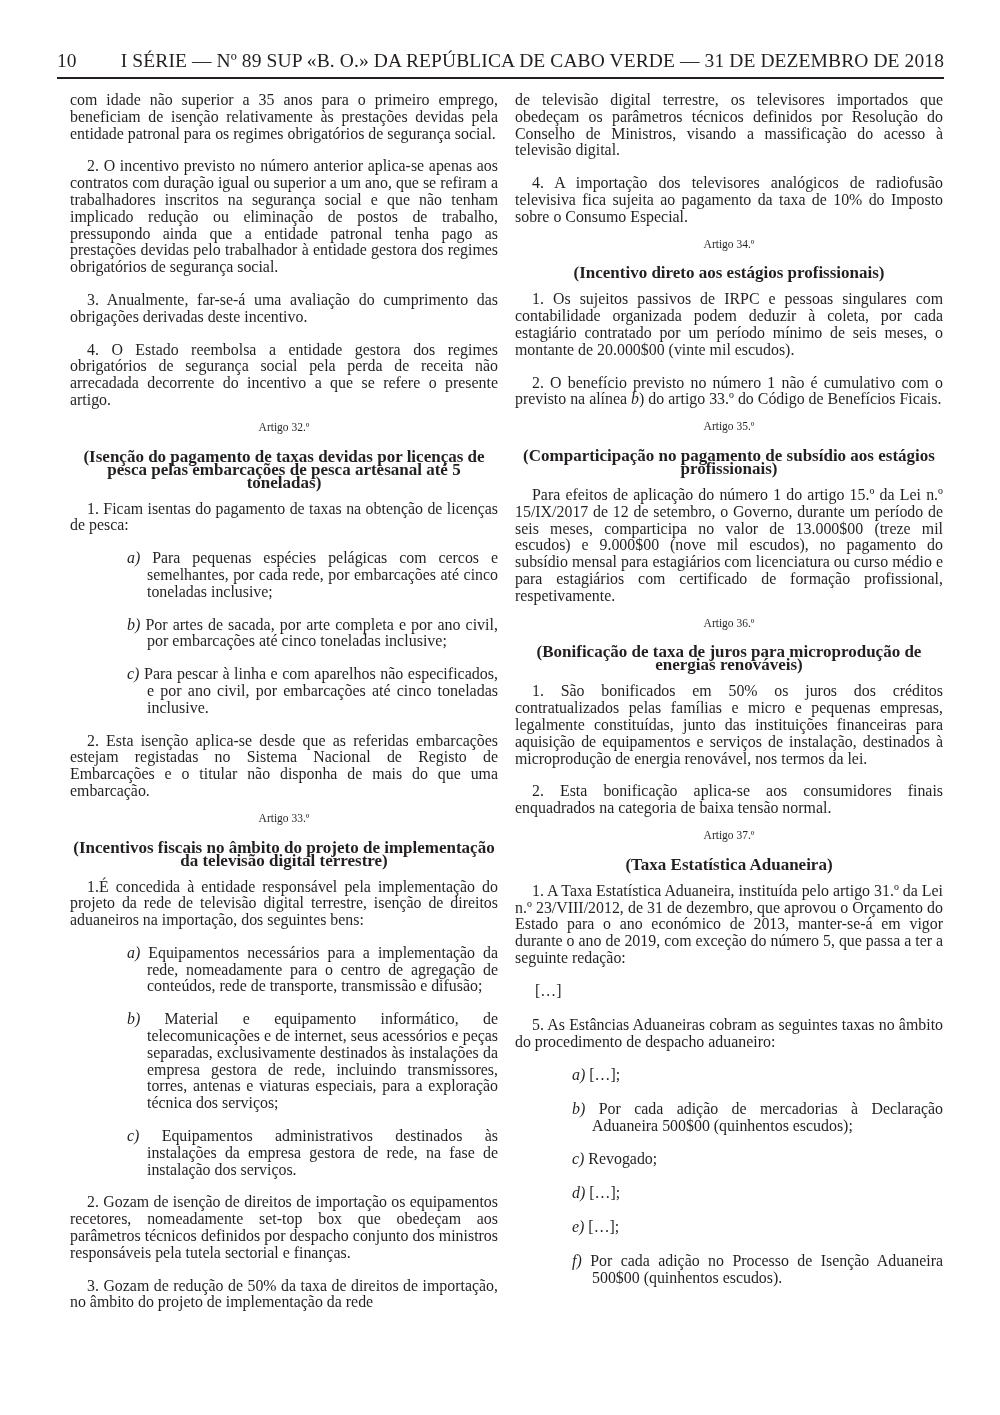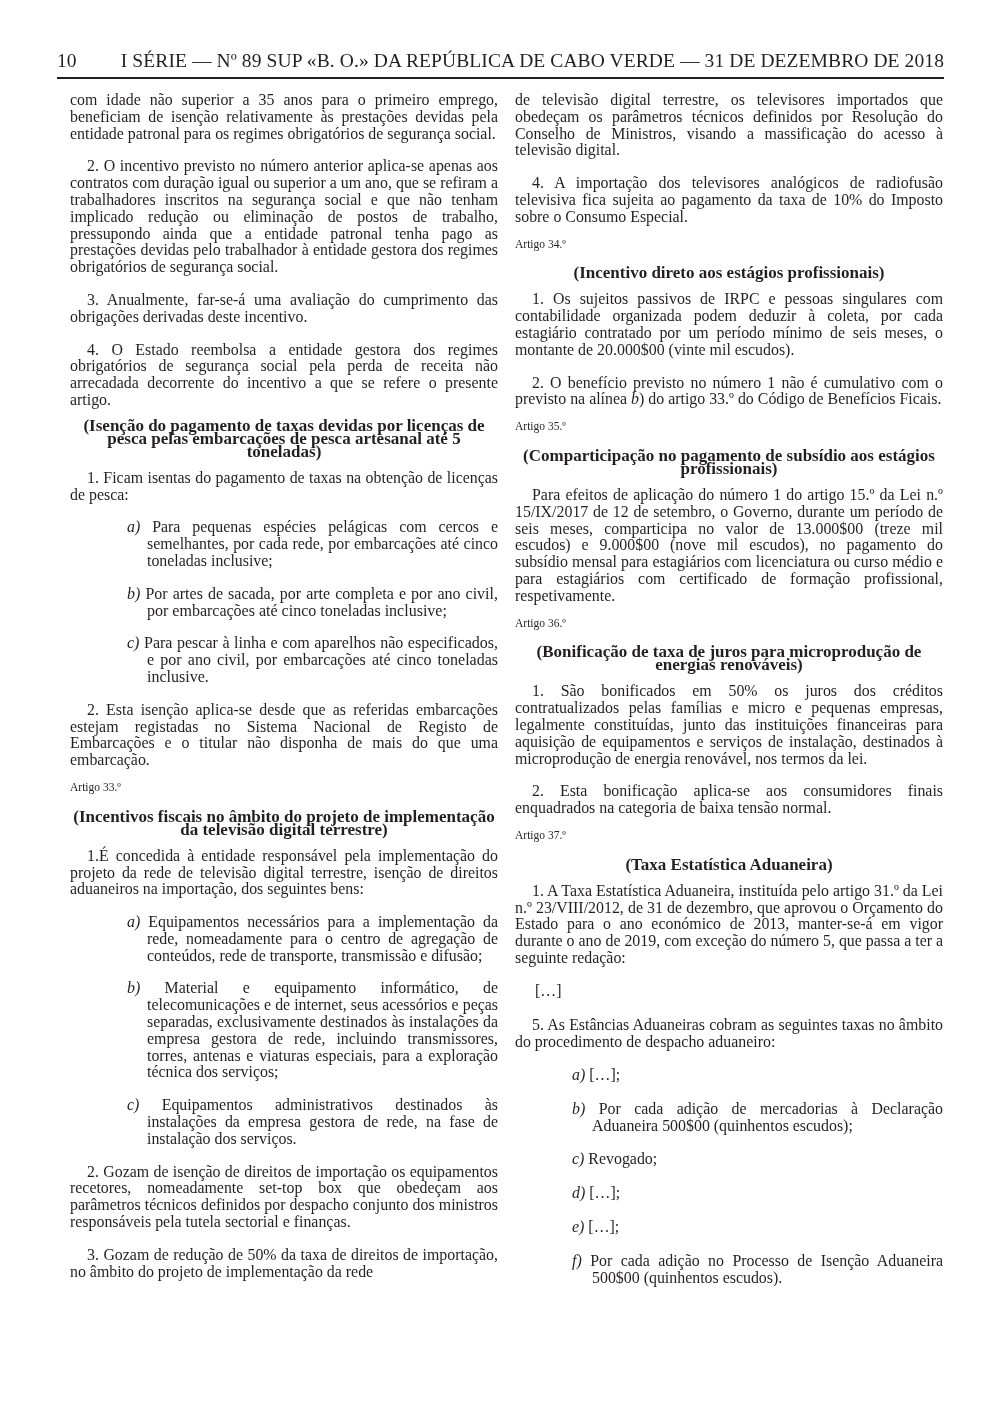--- a/index.html
+++ b/index.html
@@ -7,21 +7,21 @@
   .page-header { position: absolute; left: 57px; top: 50px; width: 887px; height: 24px; font-size: 19.5px; white-space: nowrap; display: flex; justify-content: space-between; align-items: baseline; letter-spacing: 0.1px; gap: 43px; }
   .page-header .pnum { width: 50px; }
   .page-header .htitle { flex: 1; text-align: justify; text-align-last: justify; }
   .header-rule { position: absolute; left: 57px; top: 77px; width: 887px; height: 2px; background: #231f20; }
   .col { position: absolute; top: 92px; width: 428px; font-size: 15.9px; line-height: 16.8px; }
   .col.left { left: 70px; }
   .col.right { left: 515px; }
   p { margin: 0 0 16px 0; text-align: justify; }
   p.ind { text-indent: 17px; }
   p.tight { margin-bottom: 10px; }
-  .art { font-size: 11.5px; margin: 6px 0 14px 0; }
+  .art { text-align: center; font-size: 11.5px; margin: 6px 0 14px 0; }
   .art-title { text-align: center; font-weight: bold; font-size: 17px; line-height: 13px; margin: 0 0 12px 0; }
   .item { margin: 0 0 16px 0; padding-left: 77px; text-indent: -20px; text-align: justify; padding-right: 0; }
   .item.small { font-size: 16px; }
   .item .lbl { font-style: italic; }
   .ritem { margin: 0 0 17px 0; padding-left: 77px; text-indent: -20px; text-align: justify; }
   .ritem .lbl { font-style: italic; }
   .ellip { padding-left: 20px; margin: 0 0 18px 0; }
 </style>
 </head>
 <body>
@@ -31,20 +31,21 @@
   <span class="htitle">I SÉRIE — Nº 89 SUP «B. O.» DA REPÚBLICA DE CABO VERDE — 31 DE DEZEMBRO DE 2018</span>
 </div>
 <div class="header-rule"></div>
 
 <div class="col left">
   <p>com idade não superior a 35 anos para o primeiro emprego, beneficiam de isenção relativamente às prestações devidas pela entidade patronal para os regimes obrigatórios de segurança social.</p>
   <p class="ind">2. O incentivo previsto no número anterior aplica-se apenas aos contratos com duração igual ou superior a um ano, que se refiram a trabalhadores inscritos na segurança social e que não tenham implicado redução ou eliminação de postos de trabalho, pressupondo ainda que a entidade patronal tenha pago as prestações devidas pelo trabalhador à entidade gestora dos regimes obrigatórios de segurança social.</p>
   <p class="ind">3. Anualmente, far-se-á uma avaliação do cumprimento das obrigações derivadas deste incentivo.</p>
   <p class="ind tight">4. O Estado reembolsa a entidade gestora dos regimes obrigatórios de segurança social pela perda de receita não arrecadada decorrente do incentivo a que se refere o presente artigo.</p>
 
+  <div class="art">Artigo 32.º</div>
   <div class="art-title">(Isenção do pagamento de taxas devidas por licenças de pesca pelas embarcações de pesca artesanal até 5 toneladas)</div>
   <p class="ind">1. Ficam isentas do pagamento de taxas na obtenção de licenças de pesca:</p>
   <div class="item"><span class="lbl">a)</span> <span>Para pequenas espécies pelágicas com cercos e semelhantes, por cada rede, por embarcações até cinco toneladas inclusive;</span></div>
   <div class="item small"><span class="lbl">b)</span> <span>Por artes de sacada, por arte completa e por ano civil, por embarcações até cinco toneladas inclusive;</span></div>
   <div class="item small"><span class="lbl">c)</span> <span>Para pescar à linha e com aparelhos não especificados, e por ano civil, por embarcações até cinco toneladas inclusive.</span></div>
   <p class="ind tight">2. Esta isenção aplica-se desde que as referidas embarcações estejam registadas no Sistema Nacional de Registo de Embarcações e o titular não disponha de mais do que uma embarcação.</p>
 
   <div class="art">Artigo  33.º</div>
   <div class="art-title">(Incentivos fiscais no âmbito do projeto de implementação da televisão digital terrestre)</div>
   <p class="ind">1.É concedida à entidade responsável pela implementação do projeto da rede de televisão digital terrestre, isenção de direitos aduaneiros na importação, dos seguintes bens:</p>

